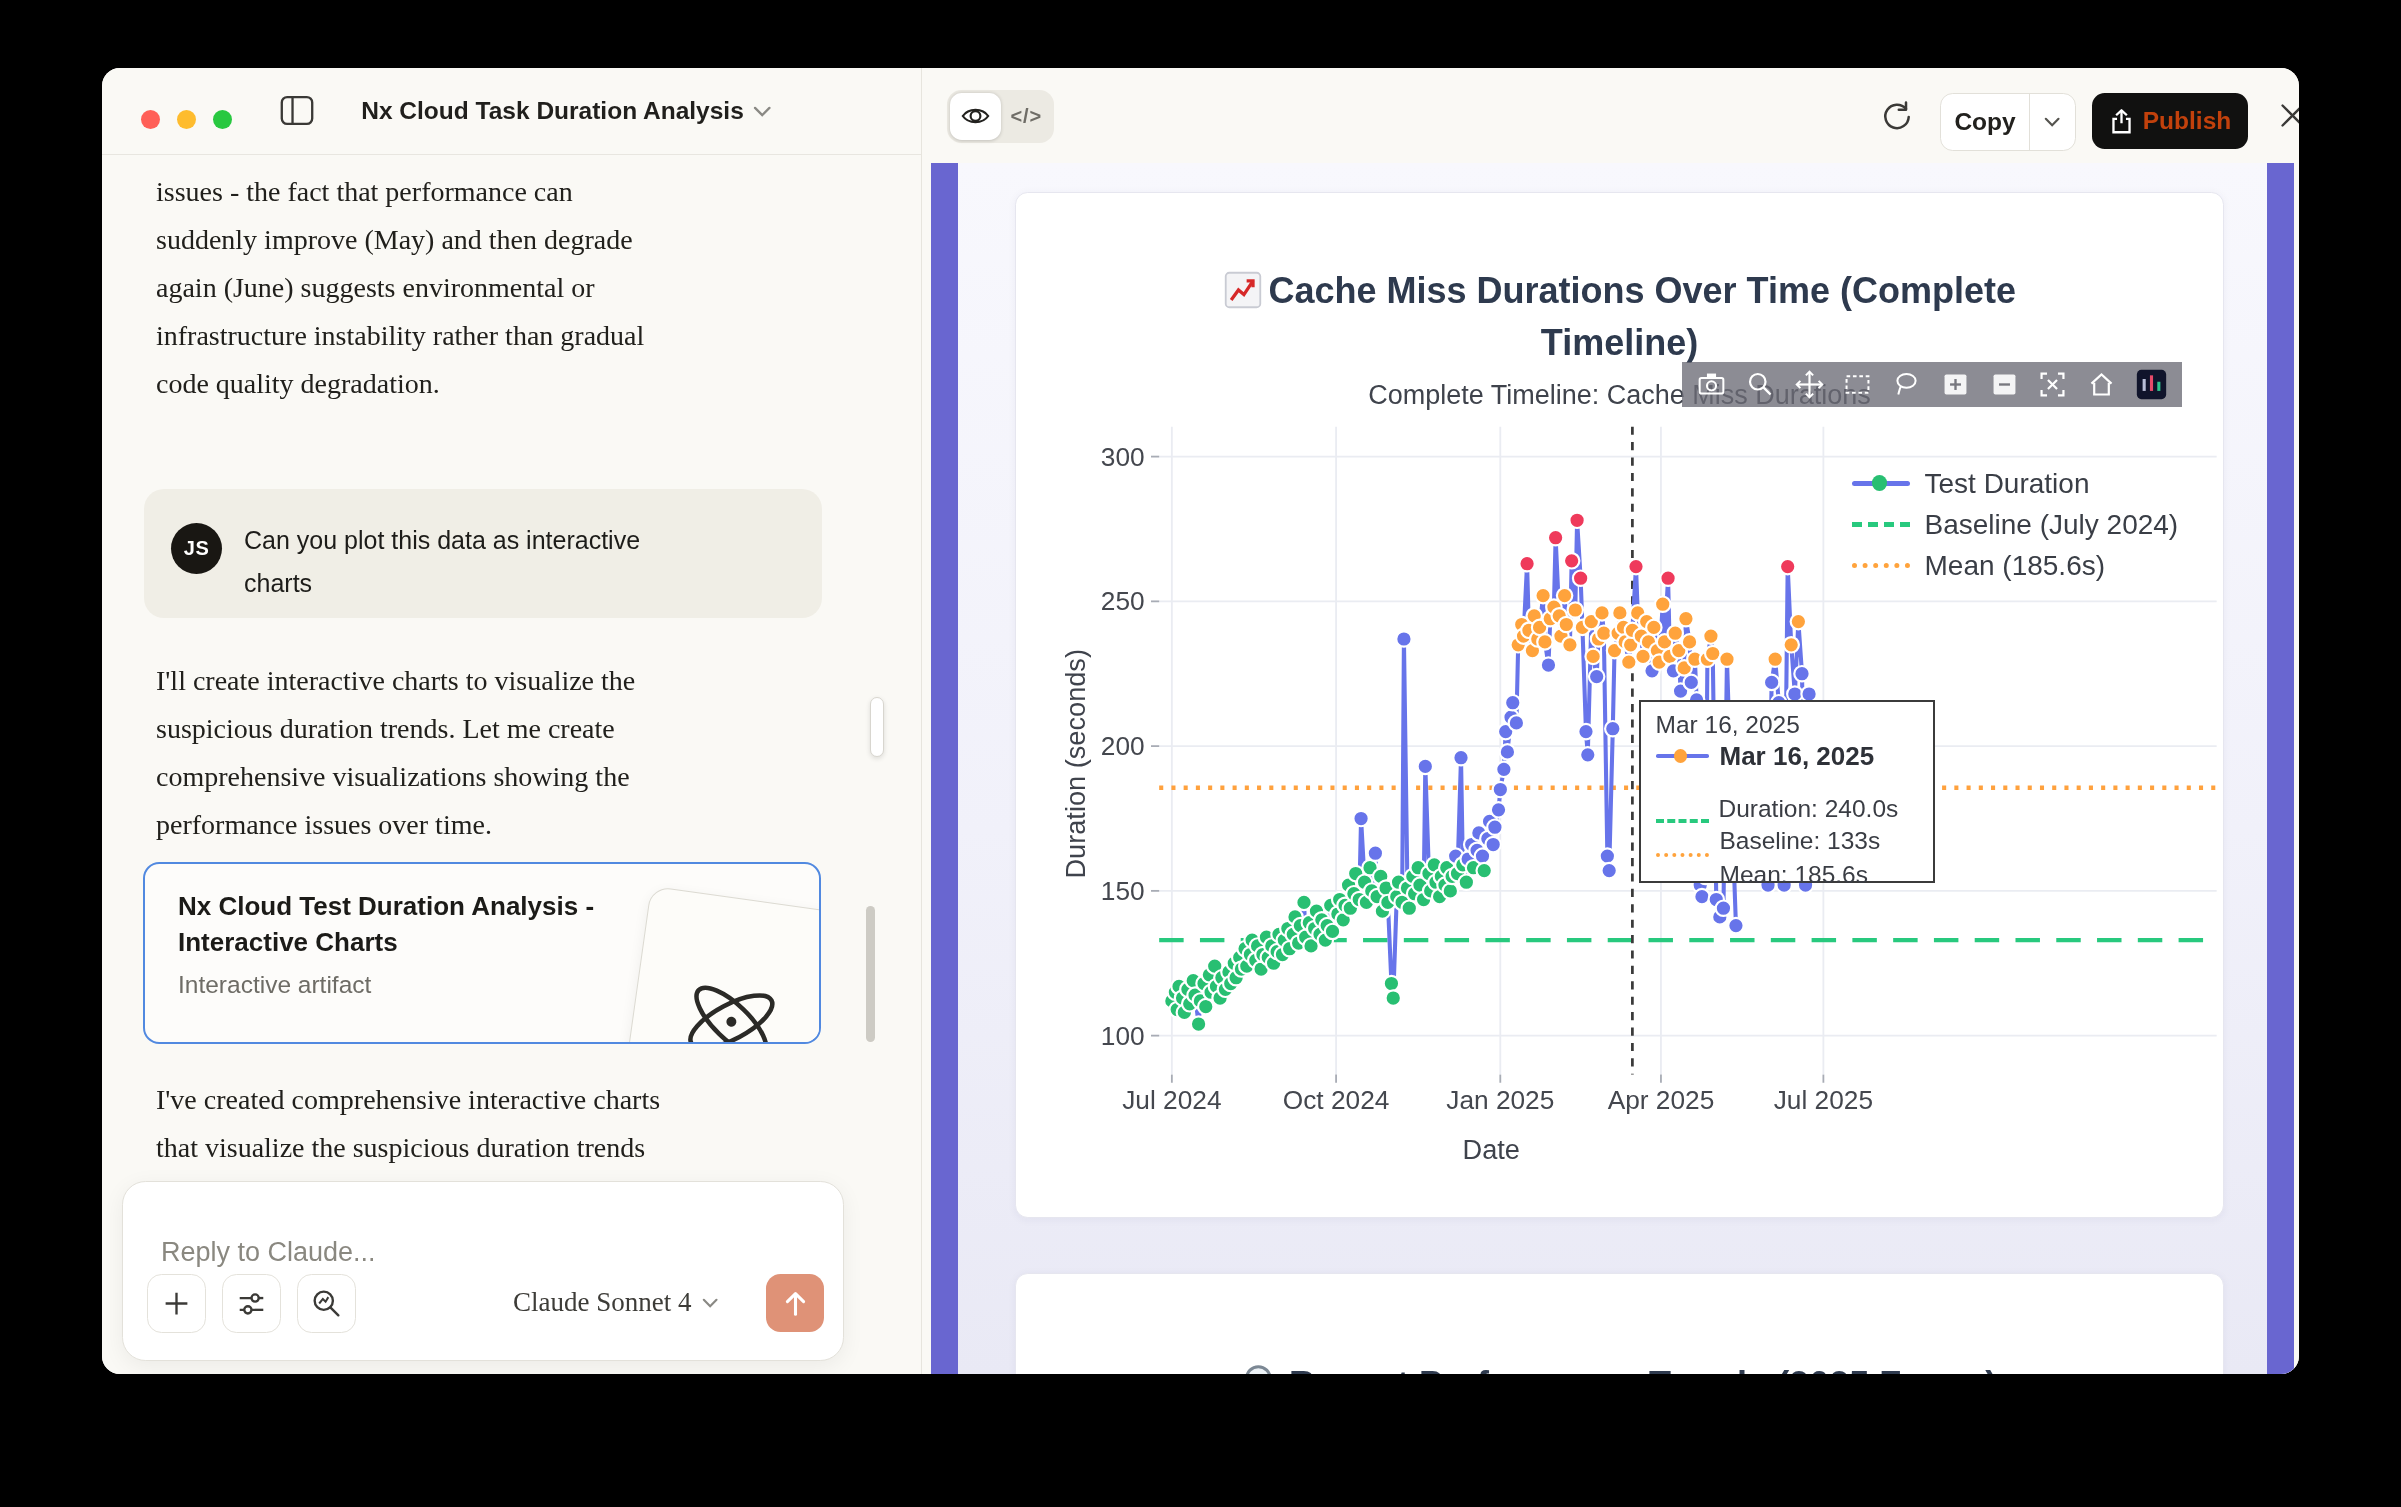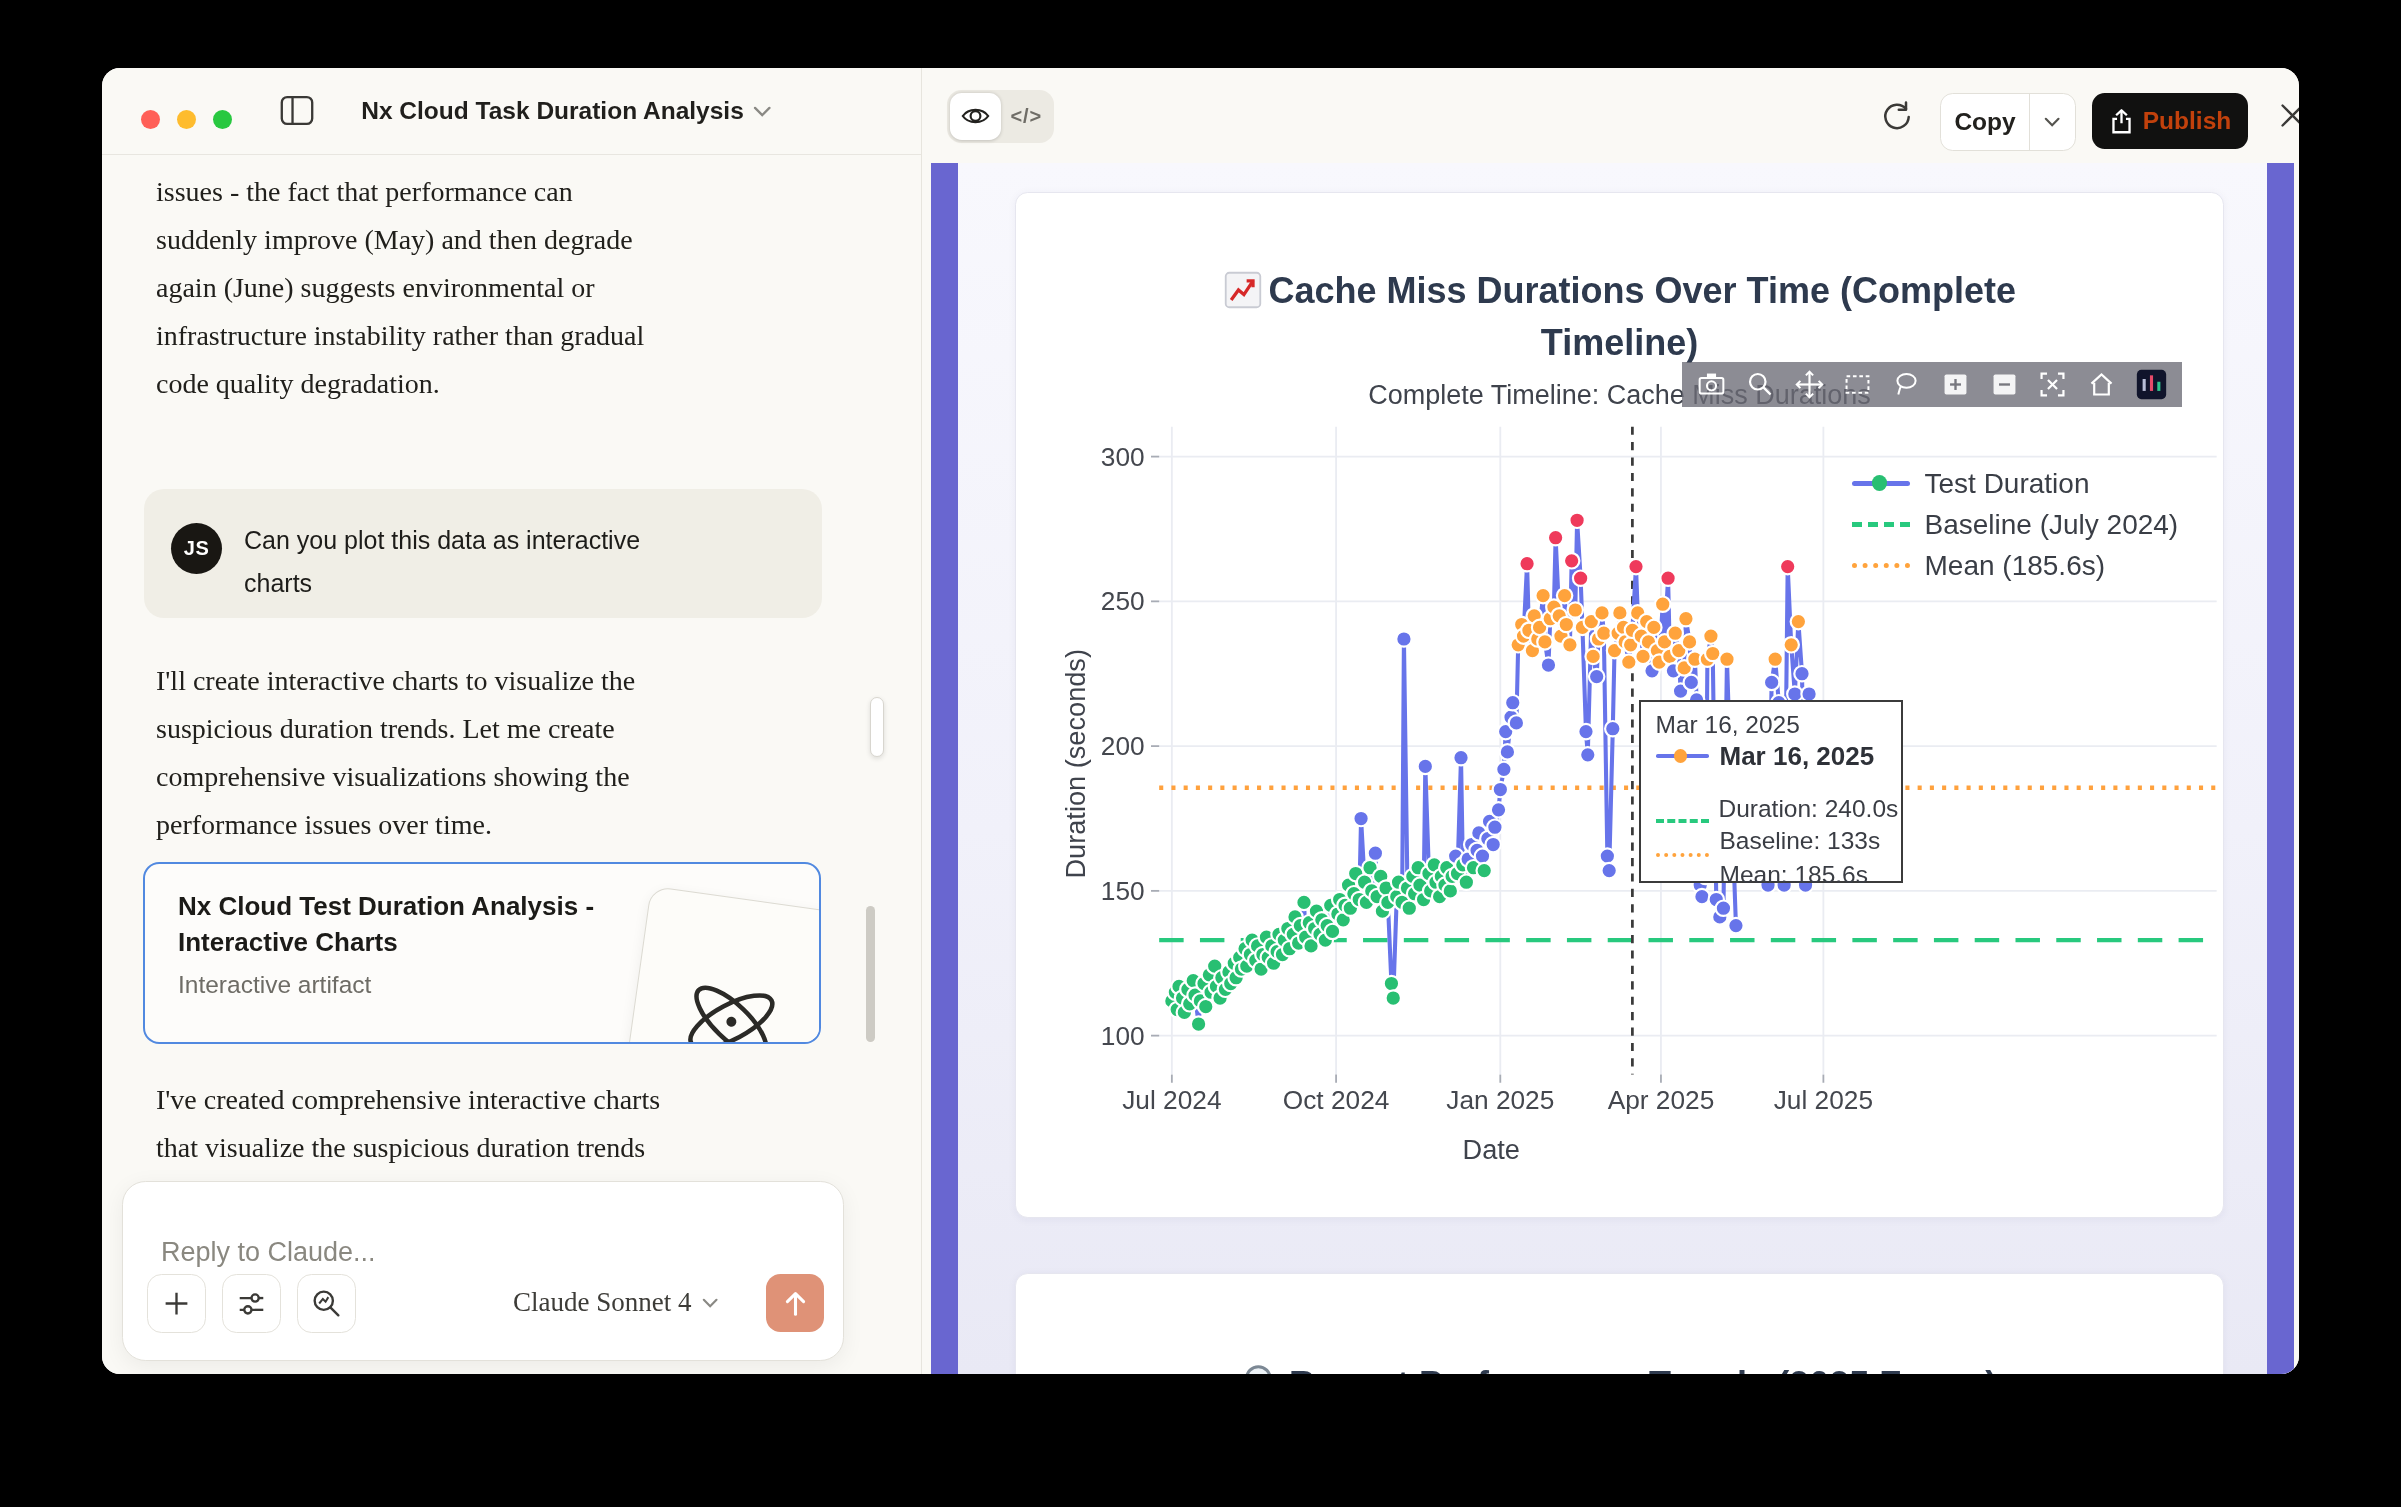--- a/index.html
+++ b/index.html
@@ -72,21 +72,21 @@
   #modebar .mi{cursor:pointer;display:flex;}
   #plot-svg{position:absolute;left:0;top:181px;}
   #legend{position:absolute;left:836px;top:270px;z-index:1;}
   .litem{display:flex;align-items:center;gap:14.5px;height:41px;cursor:pointer;}
   .litem .txt{font-size:28px;color:#3A3E46;}
   .samp{width:58px;flex:none;}
   .samp1{position:relative;height:5.4px;background:#6774EA;border-radius:2.7px;}
   .samp1 i{position:absolute;left:20px;top:-5.4px;width:15.4px;height:15.4px;border-radius:50%;background:#28BF72;}
   .samp2{border-top:5.4px dashed #28C97E;height:0;}
   .samp3{border-top:5.4px dotted #FFA33C;height:0;}
-  #tooltip{position:absolute;left:623px;top:507px;width:264px;height:183px;background:#fff;border:2.7px solid #3b3b3b;
+  #tooltip{position:absolute;left:623px;top:507px;width:296px;height:183px;background:#fff;border:2.7px solid #3b3b3b;
     z-index:3;padding:9px 0 0 14.5px;box-sizing:border-box;}
   #tooltip .r1{font-size:24.5px;color:#3a3d44;}
   #tooltip .row{display:flex;align-items:center;gap:11px;height:34px;}
   #tooltip .bd{font-size:26px;font-weight:700;color:#2e3138;}
   #tooltip .nm{font-size:24.5px;color:#3a3d44;margin-top:40px;}
   #tooltip .ts{width:53px;flex:none;}
   .ts1{position:relative;height:4.5px;background:#6774EA;border-radius:1.8px;}
   .ts1 i{position:absolute;left:18px;top:-4.5px;width:13.6px;height:13.6px;border-radius:50%;background:#FFA33C;}
   .ts2{border-top:4.5px dashed #28C97E;height:0;}
   .ts3{border-top:4.5px dotted #FFA33C;height:0;}

